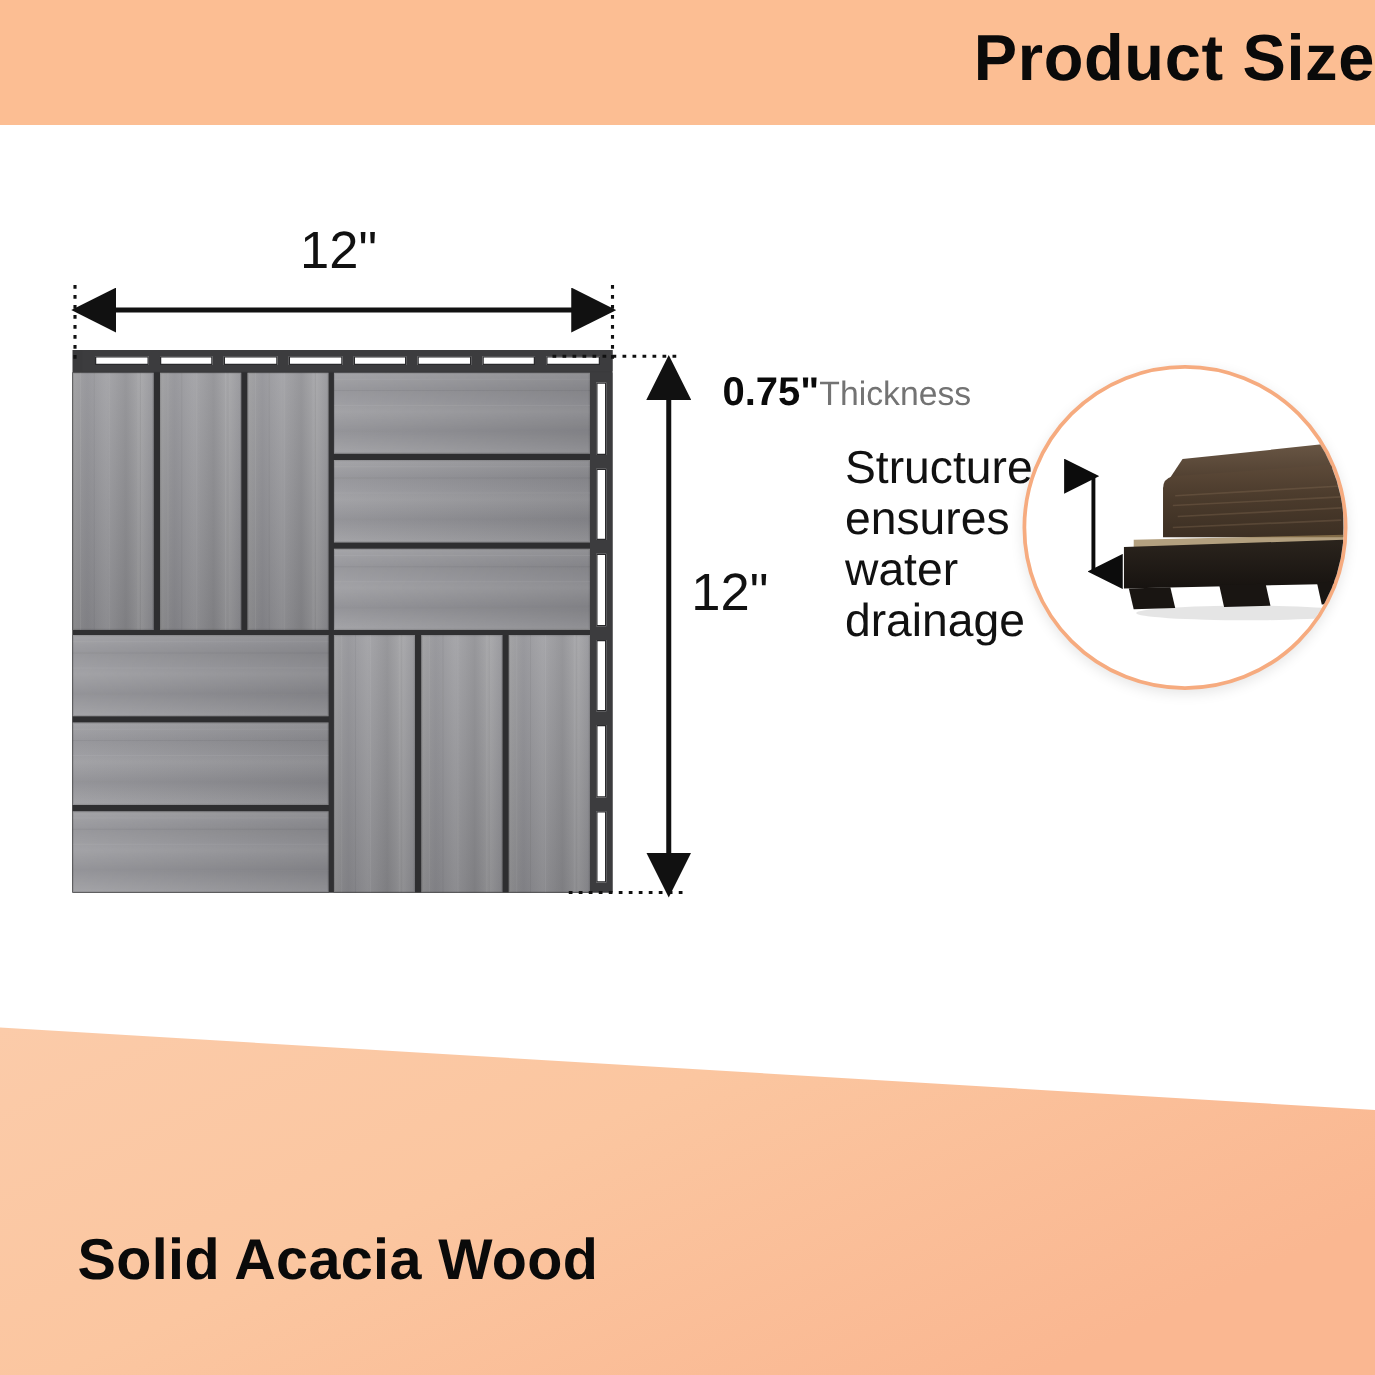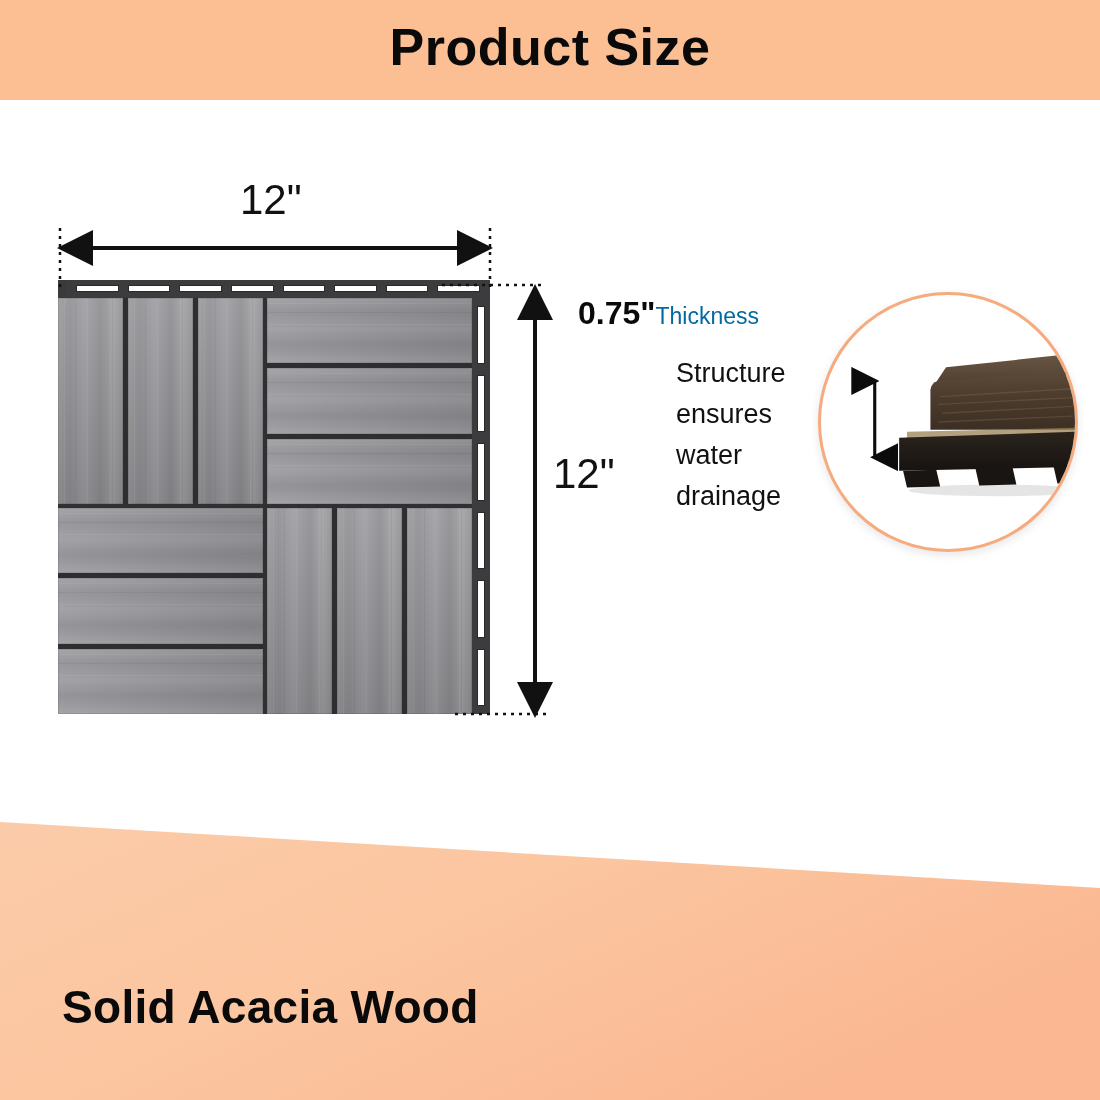--- a/index.html
+++ b/index.html
@@ -29,21 +29,21 @@
     top: 0;
     width: 1100px;
     height: 100px;
     background: #fcbe93;
   }
   .header-title {
     position: absolute;
     left: 0;
     top: 12px;
     width: 1100px;
-    text-align: center;
+    text-align: right;
     font-size: 52px;
     font-weight: bold;
     color: #0a0a0a;
     letter-spacing: 0.5px;
     line-height: 70px;
     font-family: "Liberation Sans", sans-serif;
   }
 
   
   .bottom-band {
@@ -219,31 +219,31 @@
     top: 195px;         
     white-space: nowrap;
   }
   .thick-val {
     font-size: 32px;
     font-weight: bold;
     color: #0a0a0a;
     font-family: "Liberation Sans", sans-serif;
   }
   .thick-word {
-    font-size: 23px;
+    font-size: 27px;
     font-weight: normal;
-    color: #0369a1;
+    color: #737373;
     font-family: "Liberation Sans", sans-serif;
   }
   .struct-block {
     position: absolute;
     left: 676px;
     top: 253px;         
     width: 150px;
-    font-size: 27px;
+    font-size: 37px;
     line-height: 41px;
     color: #111111;
     font-family: "Liberation Sans", sans-serif;
   }
 
   
   .circle-inset {
     position: absolute;
     left: 818px;
     top: 192px;          

